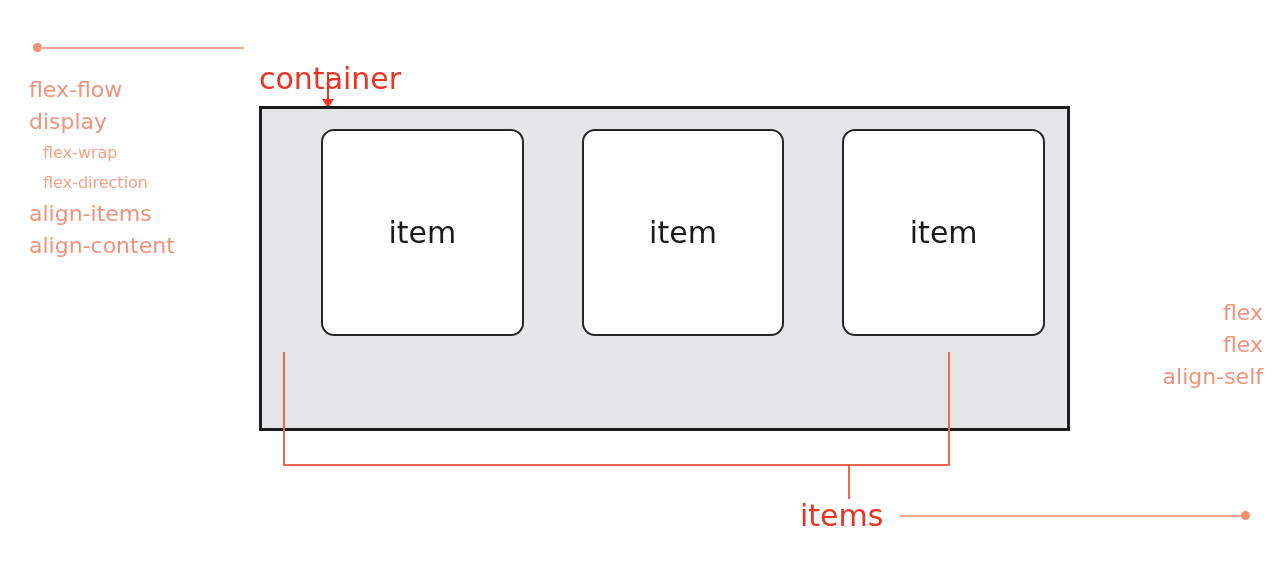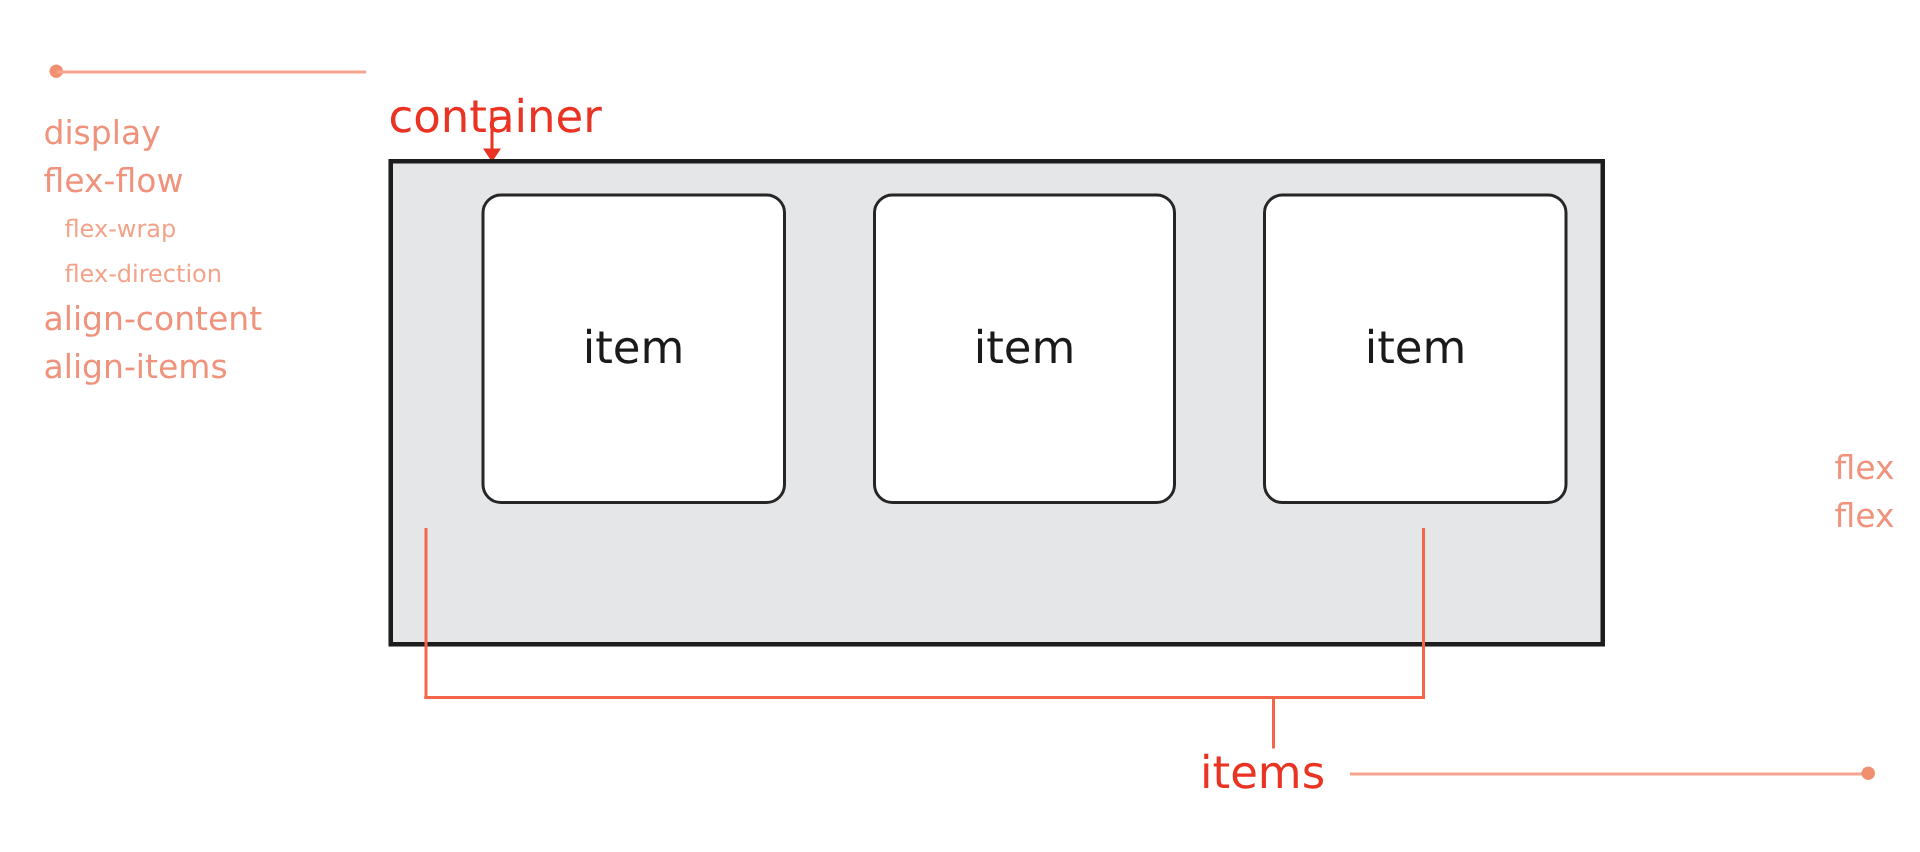--- a/index.html
+++ b/index.html
@@ -171,26 +171,26 @@
 
   <span class="leader-dot" id="leader-dot-left"></span>
   <span class="leader" id="leader-left"></span>
 
   <div class="headline" id="label-container">container</div>
 
   <span id="arrow-shaft"></span>
   <span id="arrow-head"></span>
 
   <div id="container-props">
+    <div class="prop">flex-flow</div>
     <div class="prop">display</div>
-    <div class="prop">flex-flow</div>
     <div class="sub">flex-wrap</div>
     <div class="sub">flex-direction</div>
+    <div class="prop">align-items</div>
     <div class="prop">align-content</div>
-    <div class="prop">align-items</div>
   </div>
 
   <div id="flex-container">
     <div class="flex-item">
       <span>item</span>
     </div>
     <div class="flex-item">
       <span>item</span>
     </div>
     <div class="flex-item">
@@ -204,15 +204,16 @@
   <span id="bracket-stem"></span>
 
   <div class="headline" id="label-items">items</div>
 
   <span class="leader" id="leader-right"></span>
   <span class="leader-dot" id="leader-dot-right"></span>
 
   <div id="item-props">
     <div class="prop">flex</div>
     <div class="prop">flex</div>
+    <div class="prop">align-self</div>
   </div>
 
 </div>
 
 </body></html>

